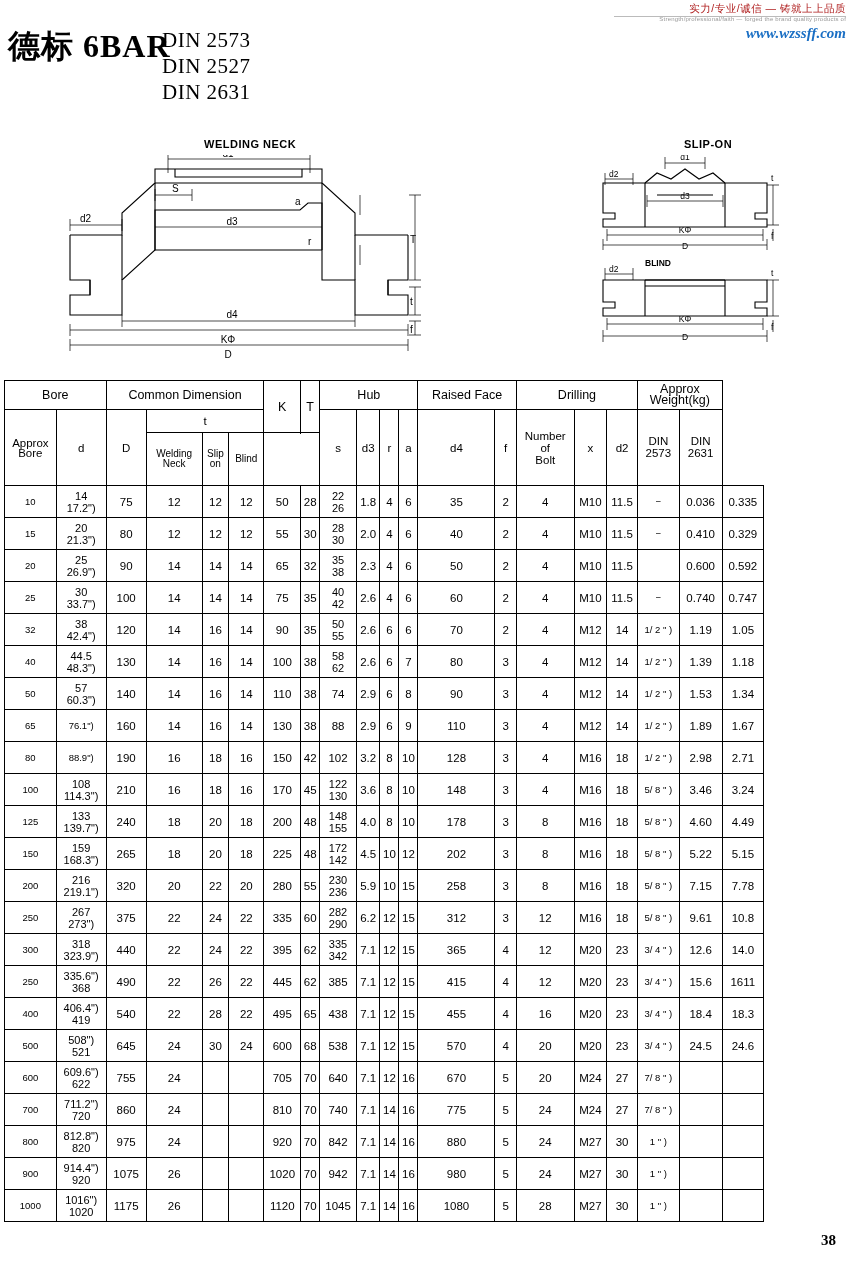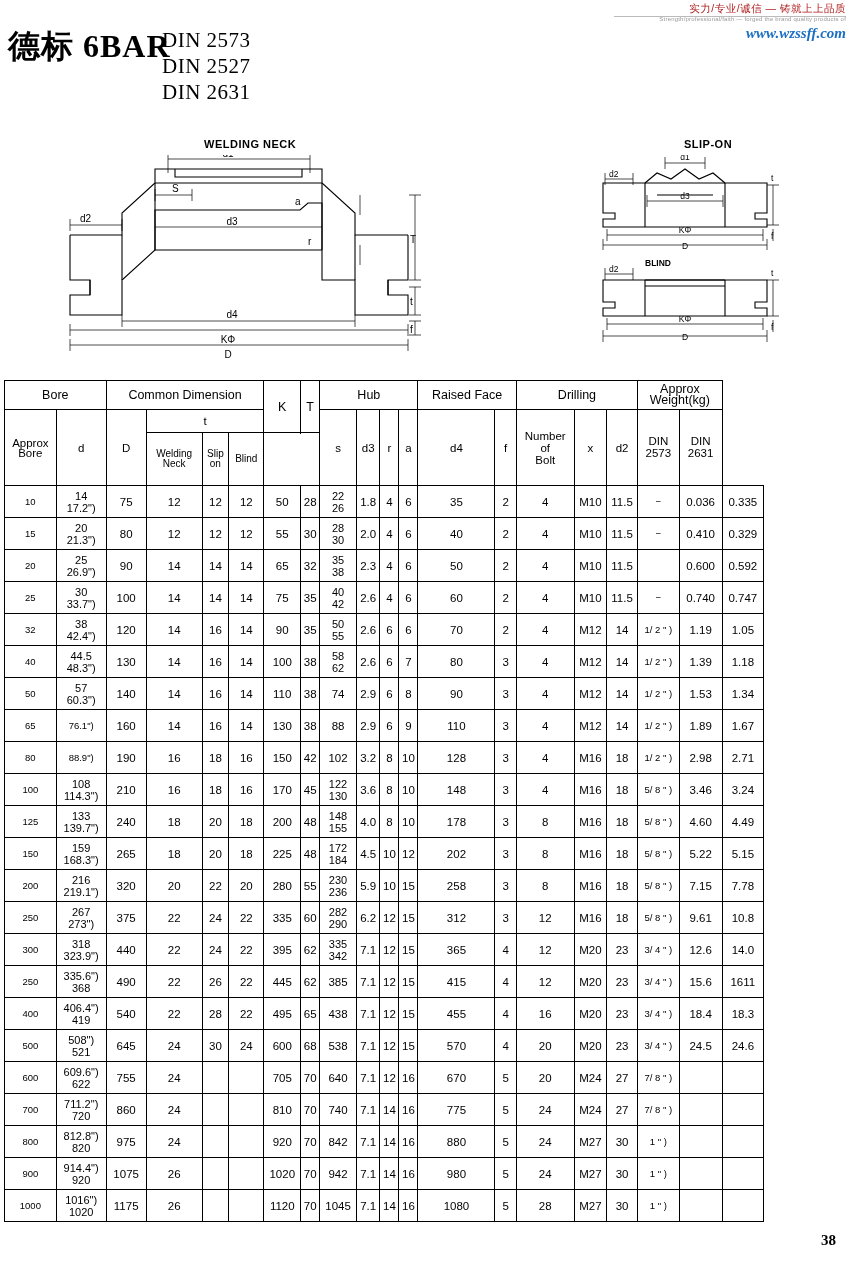--- a/index.html
+++ b/index.html
@@ -528,21 +528,21 @@
             <div>168.3")</div>
           </td>
           <td>265</td>
           <td>18</td>
           <td>20</td>
           <td>18</td>
           <td>225</td>
           <td>48</td>
           <td class="two-line">
             <div>172</div>
-            <div>184</div>
+            <div>142</div>
           </td>
           <td>4.5</td>
           <td>10</td>
           <td>12</td>
           <td>202</td>
           <td>3</td>
           <td>8</td>
           <td>M16</td>
           <td>18</td>
           <td class="small">5/ 8 " )</td>

